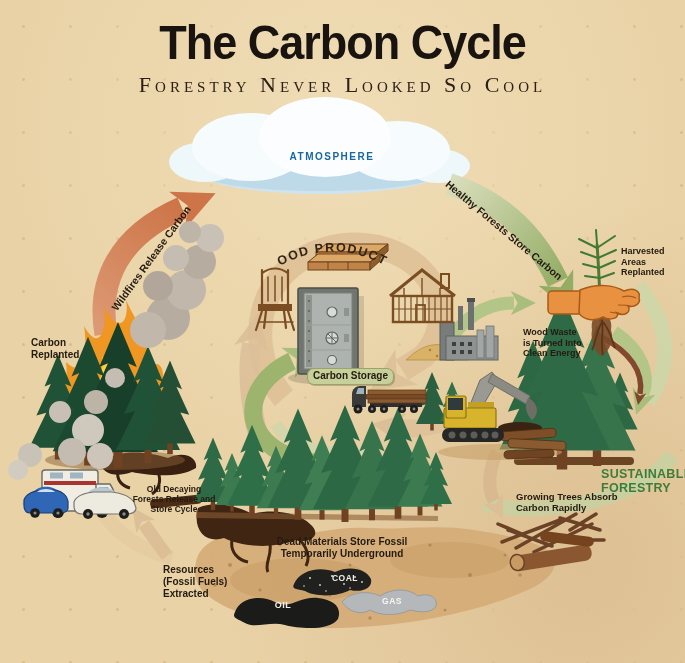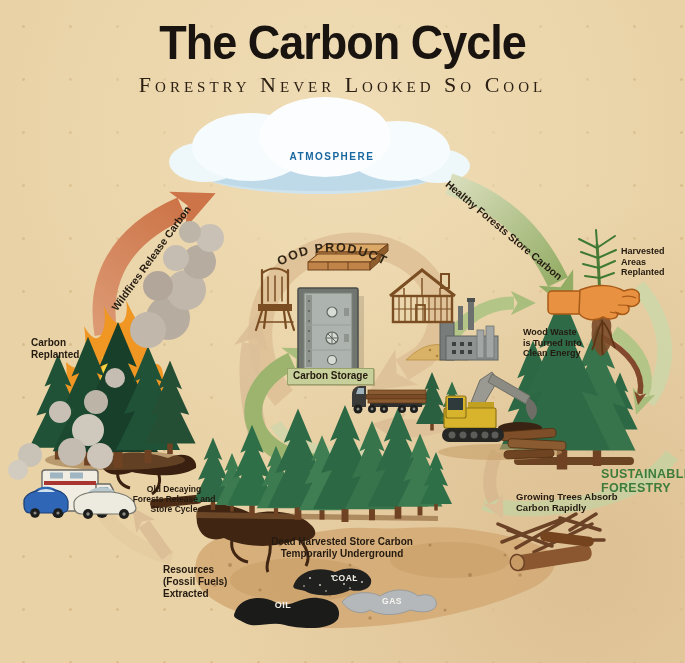--- a/index.html
+++ b/index.html
@@ -389,24 +389,24 @@
 Areas
 Replanted</div>
   <div class="lbl" style="left:503px;top:327px;font-size:9px;margin-left:20px;">Wood Waste
 is Turned Into
 Clean Energy</div>
   <div class="lbl" style="left:31px;top:337px;font-size:10px;">Carbon
 Replanted</div>
   <div class="lbl" style="left:124px;top:484px;width:100px;font-size:8.5px;text-align:center;">Old Decaying
 Forests Release and
 Store Cycle</div>
-  <div class="lbl" style="left:254px;top:536px;width:176px;font-size:10px;text-align:center;">Dead Harvested Store Carbon
+  <div class="lbl" style="left:254px;top:536px;width:176px;font-size:10px;text-align:center;">Dead Materials Store Fossil
 Temporarily Underground</div>
   <div class="lbl" style="left:163px;top:564px;font-size:10px;">Resources
 (Fossil Fuels)
 Extracted</div>
   <div class="lbl" style="left:516px;top:491px;font-size:9.5px;">Growing Trees Absorb
 Carbon Rapidly</div>
   <div class="lbl sust" style="left:601px;top:468px;">SUSTAINABLE
 FORESTRY</div>
-  <div class="lbl storageTag" style="left:287px;top:368px;">Carbon Storage</div>
+  <div class="lbl storageTag" style="left:307px;top:368px;border-radius:7px;">Carbon Storage</div>
 
 </div>
 
 </body></html>

